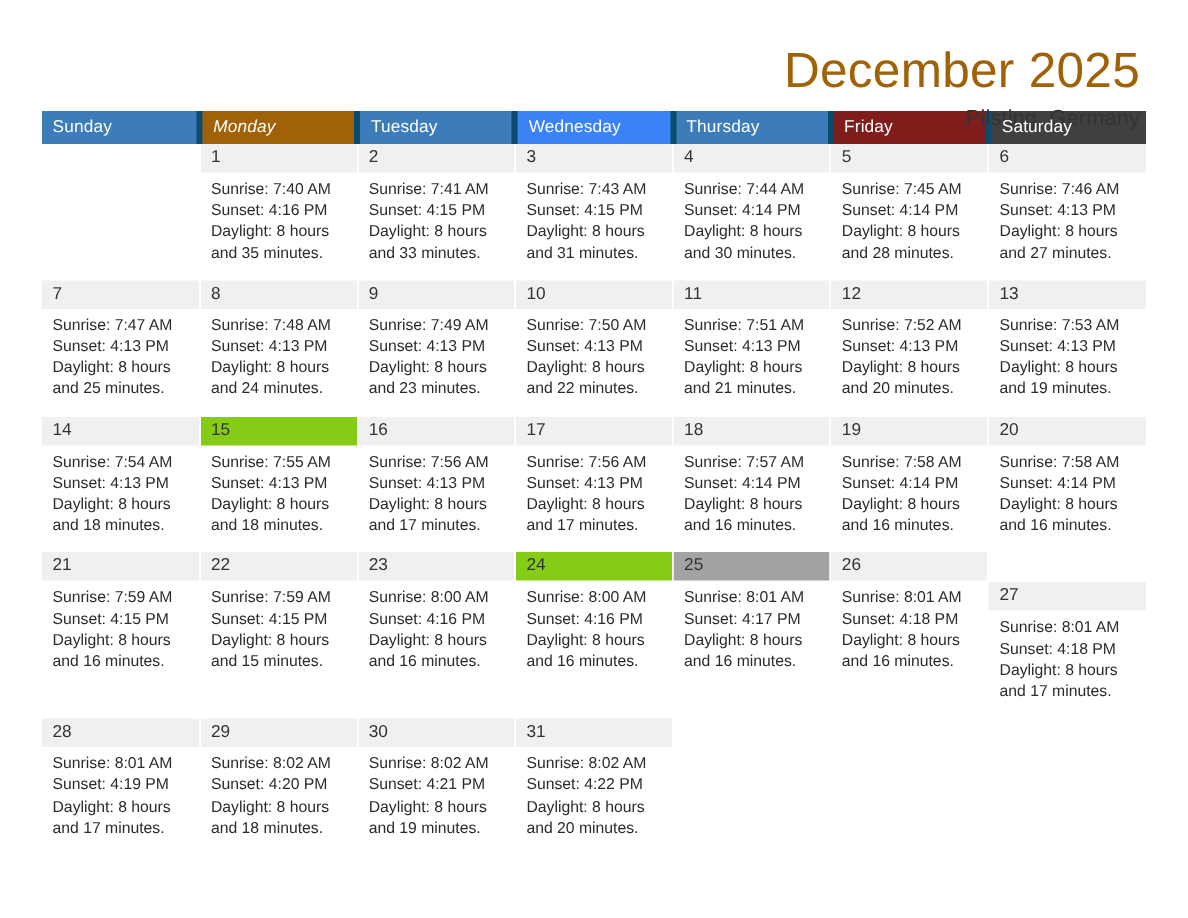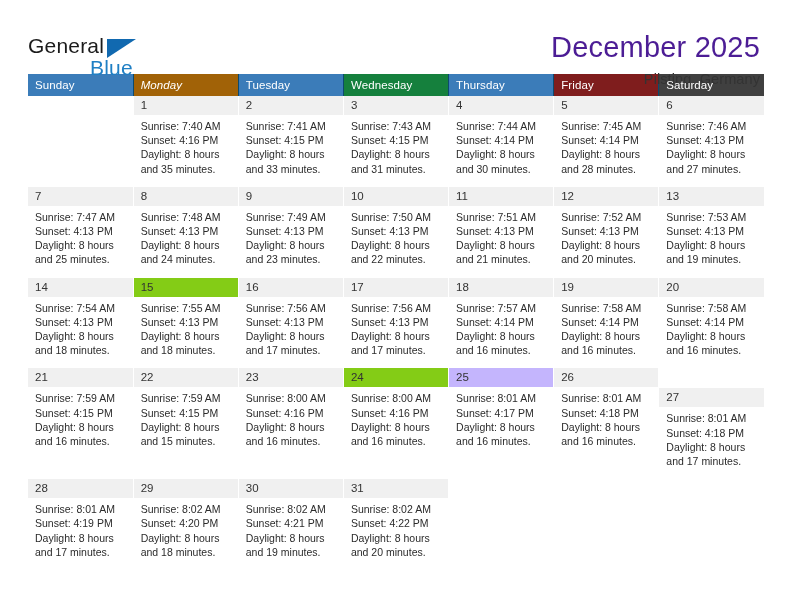--- a/index.html
+++ b/index.html
@@ -62,23 +62,23 @@
     font-size: 21px;
     color: #1f7fc4;
     letter-spacing: .2px;
   }
   .title-wrap {
     text-align: right;
     flex: 1 1 auto;
     padding-right: 4px;
   }
   .cal-title {
-    font-size: 29px;
+    font-size: 33px;
     font-weight: normal;
-    color: #4c1d95;
+    color: #a16207;
     line-height: 34px;
     letter-spacing: .2px;
   }
   .cal-subtitle {
     font-size: 14.5px;
     color: #333333;
     line-height: 22px;
     margin-top: 4px;
     letter-spacing: .1px;
   }
@@ -91,21 +91,21 @@
     margin-top: 2px;
   }
   .calendar th {
     background: #3b7cb9;
     color: #ffffff;
     font-weight: normal;
     font-size: 11.5px;
     text-align: left;
     padding: 5px 0 5px 7px;
     height: 11px;
-    border-right: 1px solid #0c4a6e;
+    border-right: 4px solid #0c4a6e;
     letter-spacing: .1px;
   }
   .calendar th:last-child { border-right: none; }
 
   .calendar td {
     vertical-align: top;
     width: 105.15px;
     height: 78px;
     padding: 0;
     border-right: 1px solid #ffffff;
@@ -139,40 +139,35 @@
     border: none;
   }
 </style>
 </head>
 <body>
 
 <div class="page">
 
   <div class="topbar">
 
-    <div class="logo">
-      <span class="logo-general">General</span>
-      <span class="logo-tri" style="border-left-color: rgb(17, 105, 176);"></span>
-      <span class="logo-blue" style="color: rgb(31, 127, 196);">Blue</span>
-    </div>
 
     <div class="title-wrap">
       <div class="cal-title">December 2025</div>
       <div class="cal-subtitle">Pilsting, Germany</div>
     </div>
 
   </div>
 
   <table class="calendar">
     <thead>
       <tr>
         <th style="background: rgb(59, 124, 185);">Sunday</th>
         <th style="background: #a16207; font-style: italic;">Monday</th>
         <th style="background: rgb(59, 124, 185);">Tuesday</th>
-        <th style="background: #15803d;">Wednesday</th>
+        <th style="background: #3b82f6;">Wednesday</th>
         <th style="background: rgb(59, 124, 185);">Thursday</th>
         <th style="background: #7f1d1d;">Friday</th>
         <th style="background: #404040;">Saturday</th>
       </tr>
     </thead>
     <tbody>
         <tr class="week">
           <td class="empty">
             <span class="daynum" style="background: transparent;"></span>
           </td>
@@ -401,21 +396,21 @@
           <td>
             <span class="daynum" style="background: #84cc16;">24</span>
             <div class="lines">
               <div>Sunrise: 8:00 AM</div>
               <div>Sunset: 4:16 PM</div>
               <div>Daylight: 8 hours</div>
               <div>and 16 minutes.</div>
             </div>
           </td>
           <td>
-            <span class="daynum" style="background: #c4b5fd;">25</span>
+            <span class="daynum" style="background: #a3a3a3;">25</span>
             <div class="lines">
               <div>Sunrise: 8:01 AM</div>
               <div>Sunset: 4:17 PM</div>
               <div>Daylight: 8 hours</div>
               <div>and 16 minutes.</div>
             </div>
           </td>
           <td>
             <span class="daynum" style="background: rgb(240, 240, 240);">26</span>
             <div class="lines">

